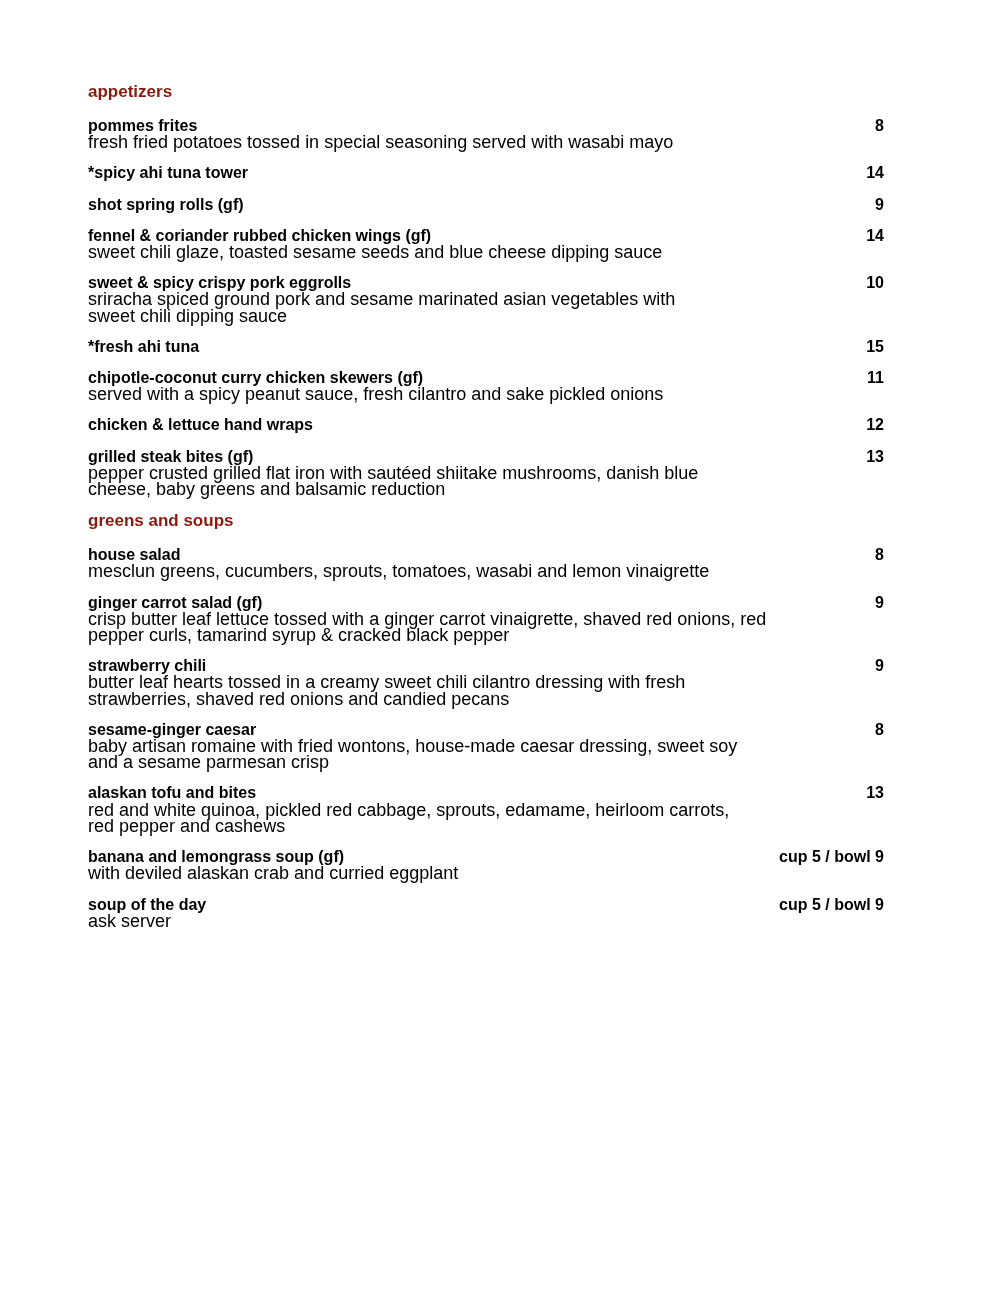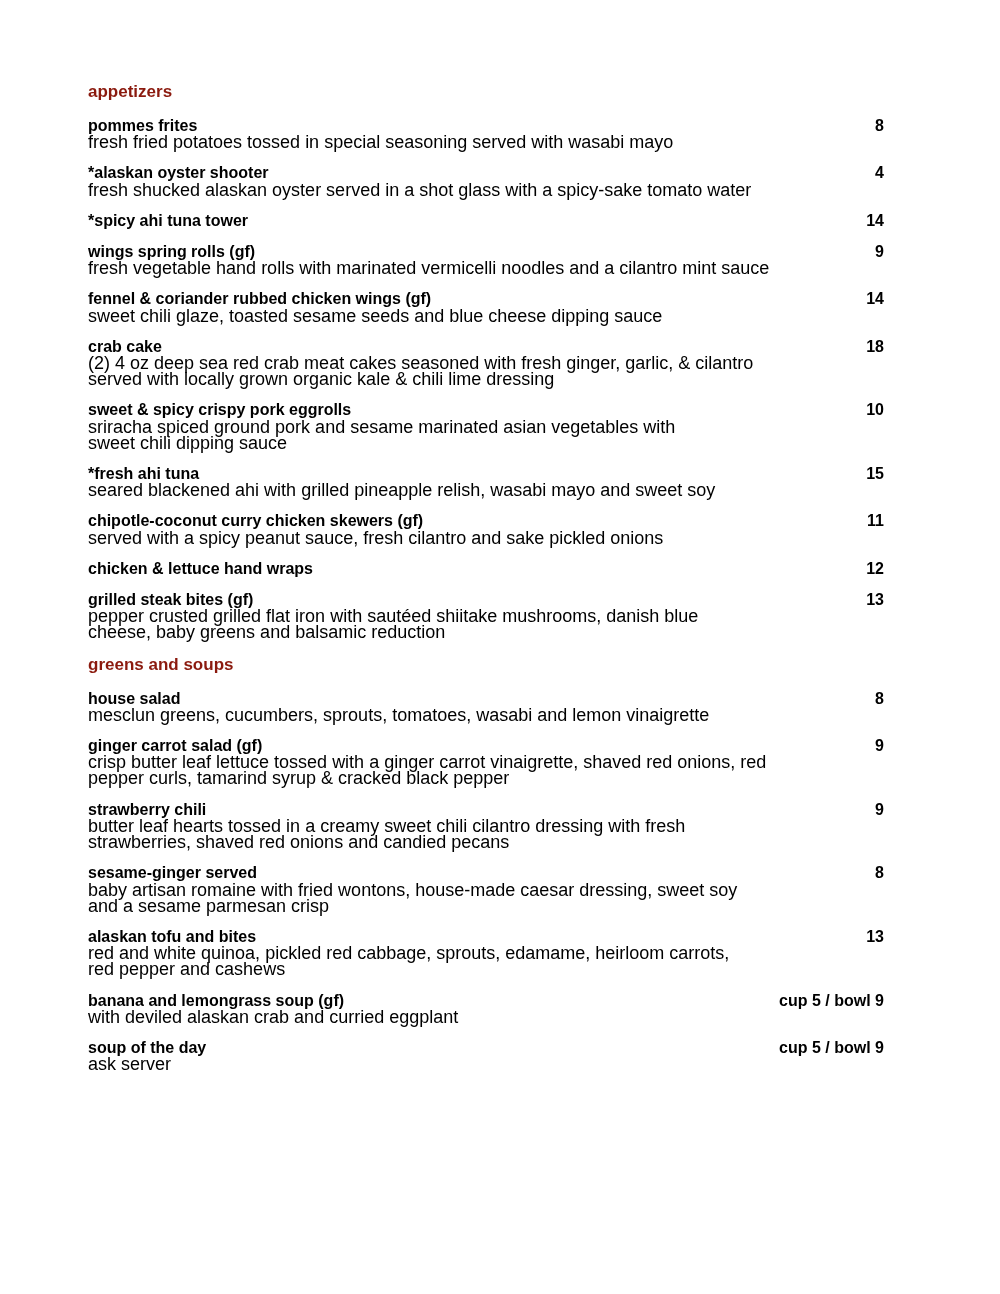--- a/index.html
+++ b/index.html
@@ -72,75 +72,58 @@
     <h2 class="section-title">appetizers</h2>
     <div class="items">
   <div class="menu-item">
     <div class="item-head">
       <span class="item-name">pommes frites</span>
       <span class="item-price">8</span>
     </div>
     <div class="item-desc">fresh fried potatoes tossed in special seasoning served with wasabi mayo</div>
   </div>
 
-  <div class="menu-item">
-    <div class="item-head">
-      <span class="item-name">*alaskan oyster shooter</span>
-      <span class="item-price">4</span>
-    </div>
-    <div class="item-desc">fresh shucked alaskan oyster served in a shot glass with a spicy-sake tomato water</div>
-  </div>
 
   <div class="menu-item">
     <div class="item-head">
       <span class="item-name">*spicy ahi tuna tower</span>
       <span class="item-price">14</span>
     </div>
   </div>
 
   <div class="menu-item">
     <div class="item-head">
-      <span class="item-name">wings spring rolls (gf)</span>
+      <span class="item-name">shot spring rolls (gf)</span>
       <span class="item-price">9</span>
     </div>
-    <div class="item-desc">fresh vegetable hand rolls with marinated vermicelli noodles and a cilantro mint sauce</div>
   </div>
 
   <div class="menu-item">
     <div class="item-head">
       <span class="item-name">fennel &amp; coriander rubbed chicken wings (gf)</span>
       <span class="item-price">14</span>
     </div>
     <div class="item-desc">sweet chili glaze, toasted sesame seeds and blue cheese dipping sauce</div>
   </div>
 
-  <div class="menu-item">
-    <div class="item-head">
-      <span class="item-name">crab cake</span>
-      <span class="item-price">18</span>
-    </div>
-    <div class="item-desc">(2) 4 oz deep sea red crab meat cakes seasoned with fresh ginger, garlic, &amp; cilantro
-served with locally grown organic kale &amp; chili lime dressing</div>
-  </div>
 
   <div class="menu-item">
     <div class="item-head">
       <span class="item-name">sweet &amp; spicy crispy pork eggrolls</span>
       <span class="item-price">10</span>
     </div>
     <div class="item-desc">sriracha spiced ground pork and sesame marinated asian vegetables with
 sweet chili dipping sauce</div>
   </div>
 
   <div class="menu-item">
     <div class="item-head">
       <span class="item-name">*fresh ahi tuna</span>
       <span class="item-price">15</span>
     </div>
-    <div class="item-desc">seared blackened ahi with grilled pineapple relish, wasabi mayo and sweet soy</div>
   </div>
 
   <div class="menu-item">
     <div class="item-head">
       <span class="item-name">chipotle-coconut curry chicken skewers (gf)</span>
       <span class="item-price">11</span>
     </div>
     <div class="item-desc">served with a spicy peanut sauce, fresh cilantro and sake pickled onions</div>
   </div>
 
@@ -186,21 +169,21 @@
     <div class="item-head">
       <span class="item-name">strawberry chili</span>
       <span class="item-price">9</span>
     </div>
     <div class="item-desc">butter leaf hearts tossed in a creamy sweet chili cilantro dressing with fresh
 strawberries, shaved red onions and candied pecans</div>
   </div>
 
   <div class="menu-item">
     <div class="item-head">
-      <span class="item-name">sesame-ginger served</span>
+      <span class="item-name">sesame-ginger caesar</span>
       <span class="item-price">8</span>
     </div>
     <div class="item-desc">baby artisan romaine with fried wontons, house-made caesar dressing, sweet soy
 and a sesame parmesan crisp</div>
   </div>
 
   <div class="menu-item">
     <div class="item-head">
       <span class="item-name">alaskan tofu and bites</span>
       <span class="item-price">13</span>

